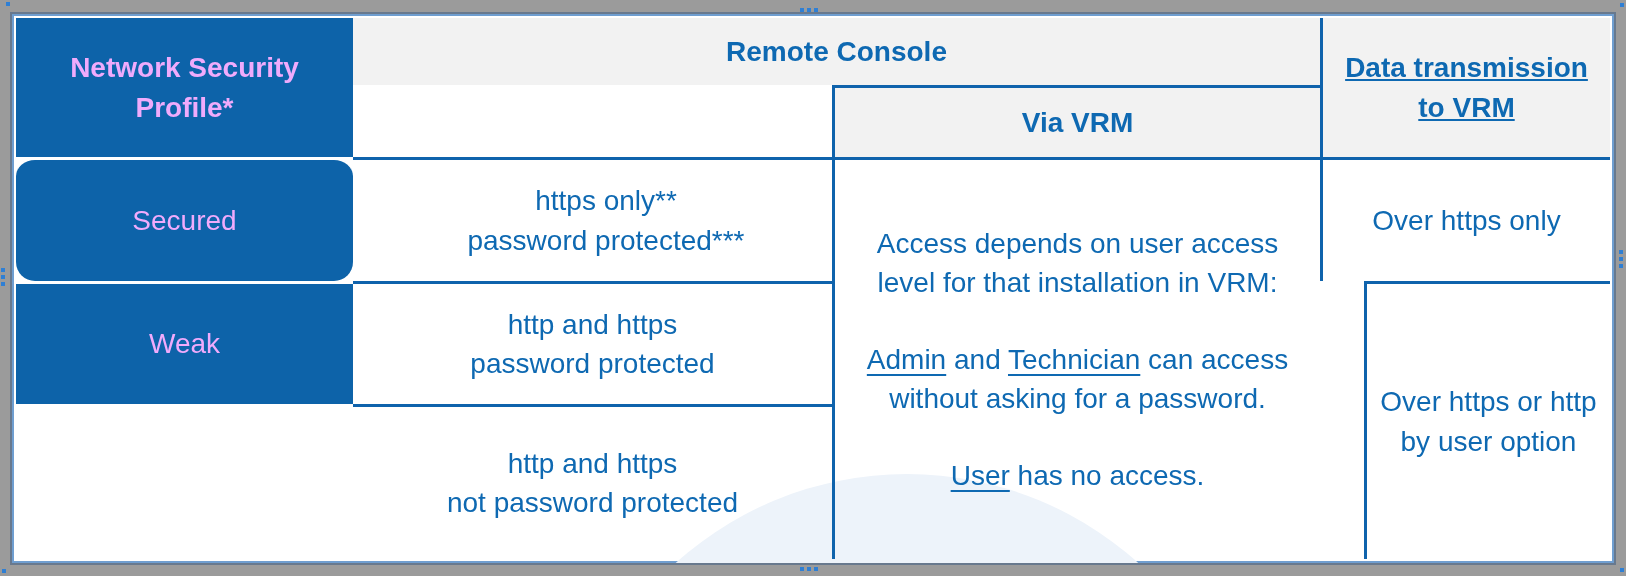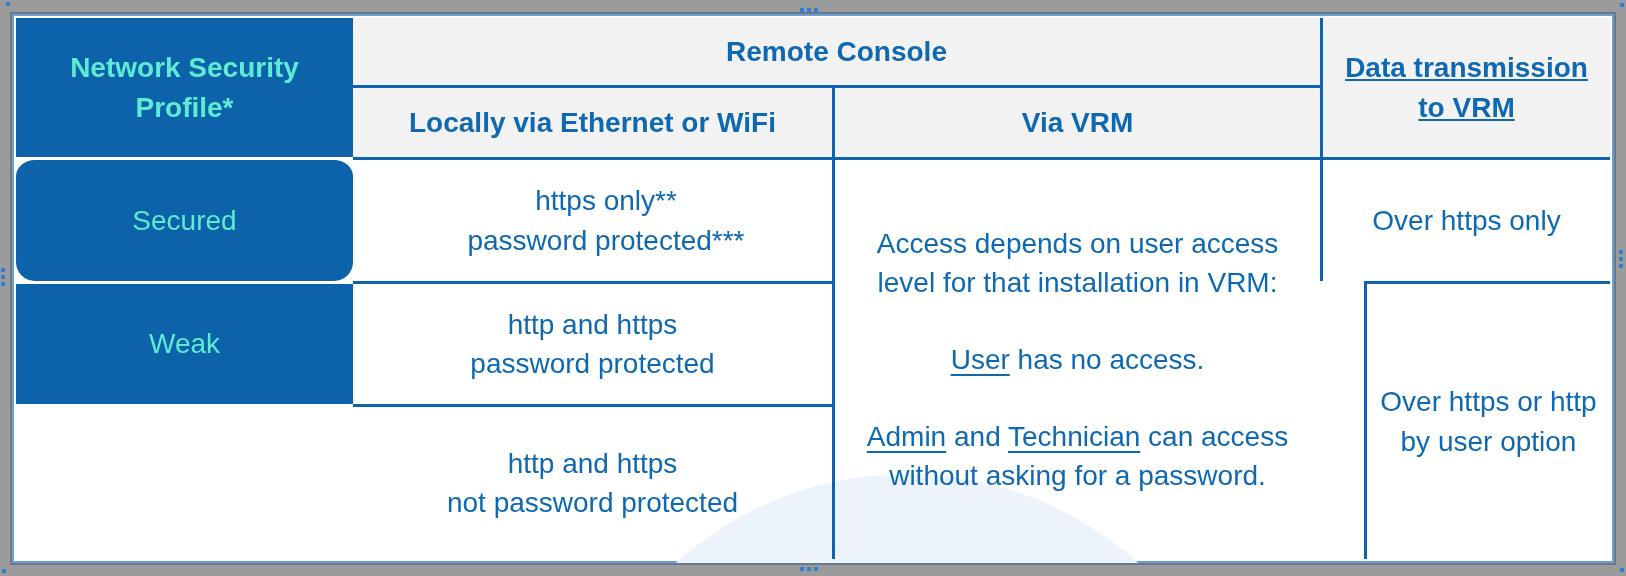--- a/index.html
+++ b/index.html
@@ -39,21 +39,21 @@
     display:grid;
     grid-template-columns:337fr 479fr 488fr 290fr;
     grid-template-rows:67fr 72fr 124fr 123fr 155fr;
   }
   .cell{
     box-sizing:border-box;
     display:flex;flex-direction:column;align-items:center;justify-content:center;
     text-align:center;
     font-size:28px;line-height:1.4;
   }
-  .cell.blue{background:var(--cell-blue);color:#5eead4;}
+  .cell.blue{background:var(--cell-blue);color:#f0abfc;}
   .cell.gray{background:var(--header-gray);color:var(--text-blue);font-weight:700;}
   .cell.body{color:var(--text-blue);background:transparent;}
   .hdr{font-weight:700;}
   .lines{white-space:pre-line;}
   .bt-blue{border-top:3px solid var(--border-blue);}
   .bt-white{border-top:3px solid #ffffff;}
   .bl-blue{border-left:3px solid var(--border-blue);}
   .a1{grid-column:1;grid-row:1/3;}
   .b1{grid-column:2/4;grid-row:1;}
   .d1{grid-column:4;grid-row:1/3;text-decoration:underline;}
@@ -92,33 +92,32 @@
   <div class="grid">
 
     <div class="cell blue hdr lines a1">Network Security
 Profile*</div>
 
     <div class="cell gray b1">Remote Console</div>
 
     <div class="cell gray lines d1 bl-blue">Data transmission
 to VRM</div>
 
-    <div class="cell gray b2 bt-blue">Locally via Ethernet or WiFi</div>
 
     <div class="cell gray c2 bt-blue bl-blue">Via VRM</div>
 
     <div class="cell blue a3 bt-white">Secured</div>
 
     <div class="cell body lines b3 bt-blue">https only**
 password protected***</div>
 
     <div class="cell body c3 bt-blue bl-blue">
         <p><span>Access depends on user access level for that installation in VRM:</span></p>
+        <p><span class="u">Admin</span><span> and </span><span class="u">Technician</span><span> can access without asking for a password.</span></p>
         <p><span class="u">User</span><span> has no access.</span></p>
-        <p><span class="u">Admin</span><span> and </span><span class="u">Technician</span><span> can access without asking for a password.</span></p>
       </div>
 
     <div class="cell body d3 bt-blue bl-blue">Over https only</div>
 
     <div class="cell blue a4 bt-white">Weak</div>
 
     <div class="cell body lines b4 bt-blue">http and https
 password protected</div>
 
     <div class="cell body lines d45 bt-blue bl-blue">Over https or http

